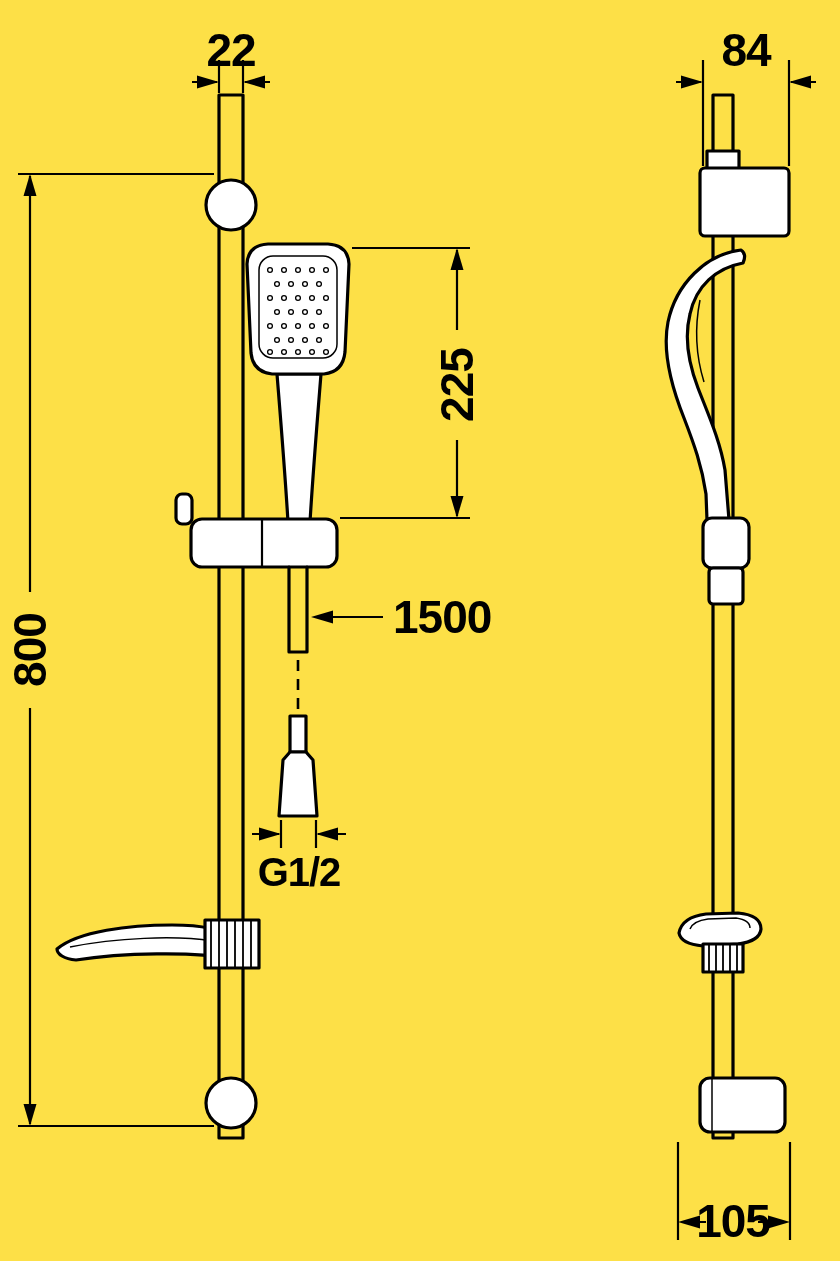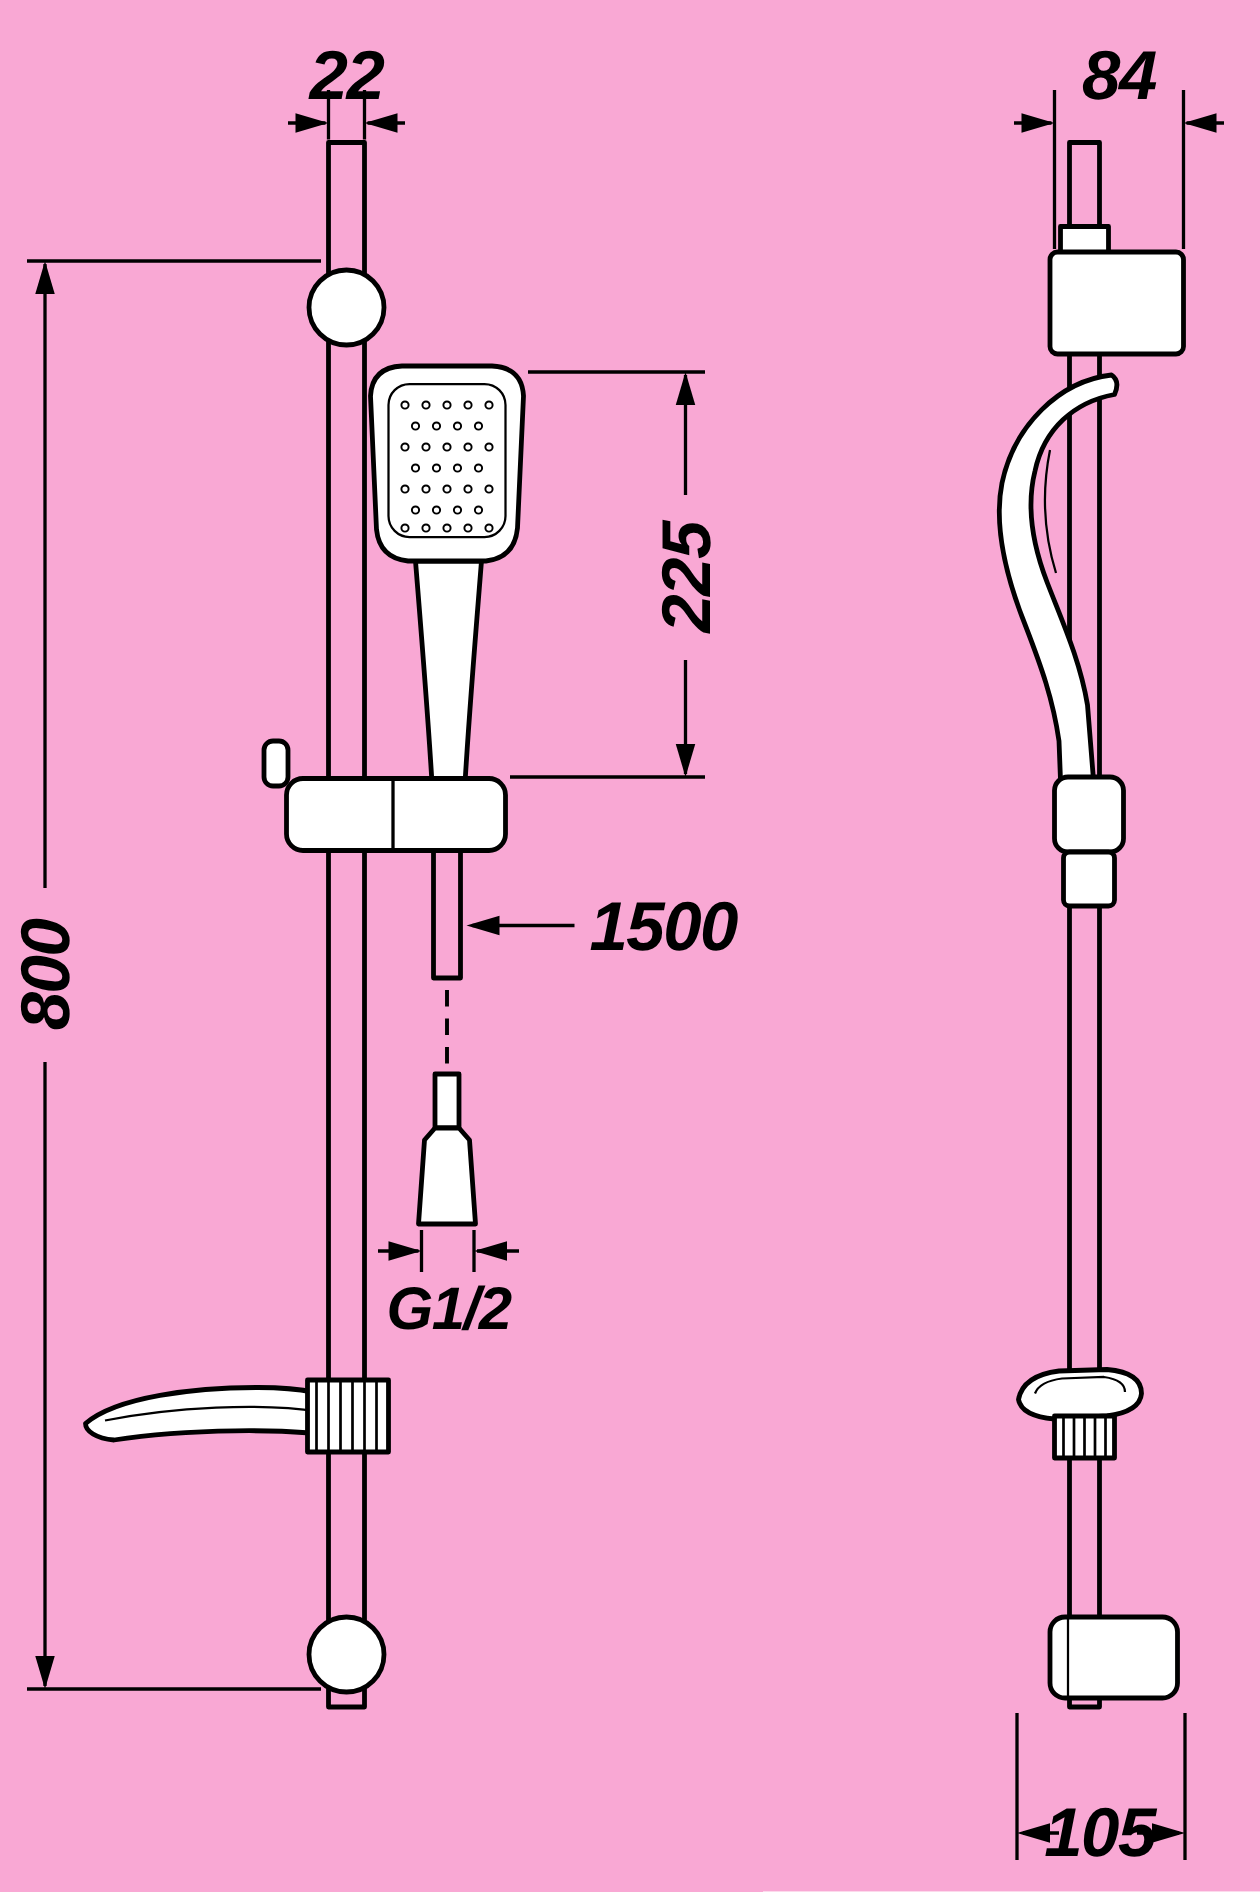--- a/index.html
+++ b/index.html
@@ -1,16 +1,16 @@
 <!DOCTYPE html>
 <html><head>
 <meta charset="utf-8">
 <style>
   html,body { margin:0; padding:0; background:#ffffff; }
-  .stage { width:840px; height:1261px; position:relative; background:#f9a8d4;font-style:italic; }
+  .stage { width:840px; height:1261px; position:relative; background:#fde047; }
   svg { display:block; }
   .o   { fill:#fff; stroke:#000; stroke-width:3.2; stroke-linejoin:round; }
   .ol  { fill:none; stroke:#000; stroke-width:3.2; stroke-linecap:round; stroke-linejoin:round; }
   .d   { fill:none; stroke:#000; stroke-width:2.2; }
   .thin{ fill:none; stroke:#000; stroke-width:1.5; }
   .rib { fill:none; stroke:#000; stroke-width:1.8; }
   .dot { fill:none; stroke:#000; stroke-width:1.3; }
   .arr { fill:#000; stroke:none; }
   .dash{ fill:none; stroke:#000; stroke-width:2.6; stroke-dasharray:11 8; }
   text.dim  { font-family:"Liberation Sans",sans-serif; font-weight:700; font-size:46px; fill:#000; letter-spacing:-1px; }

